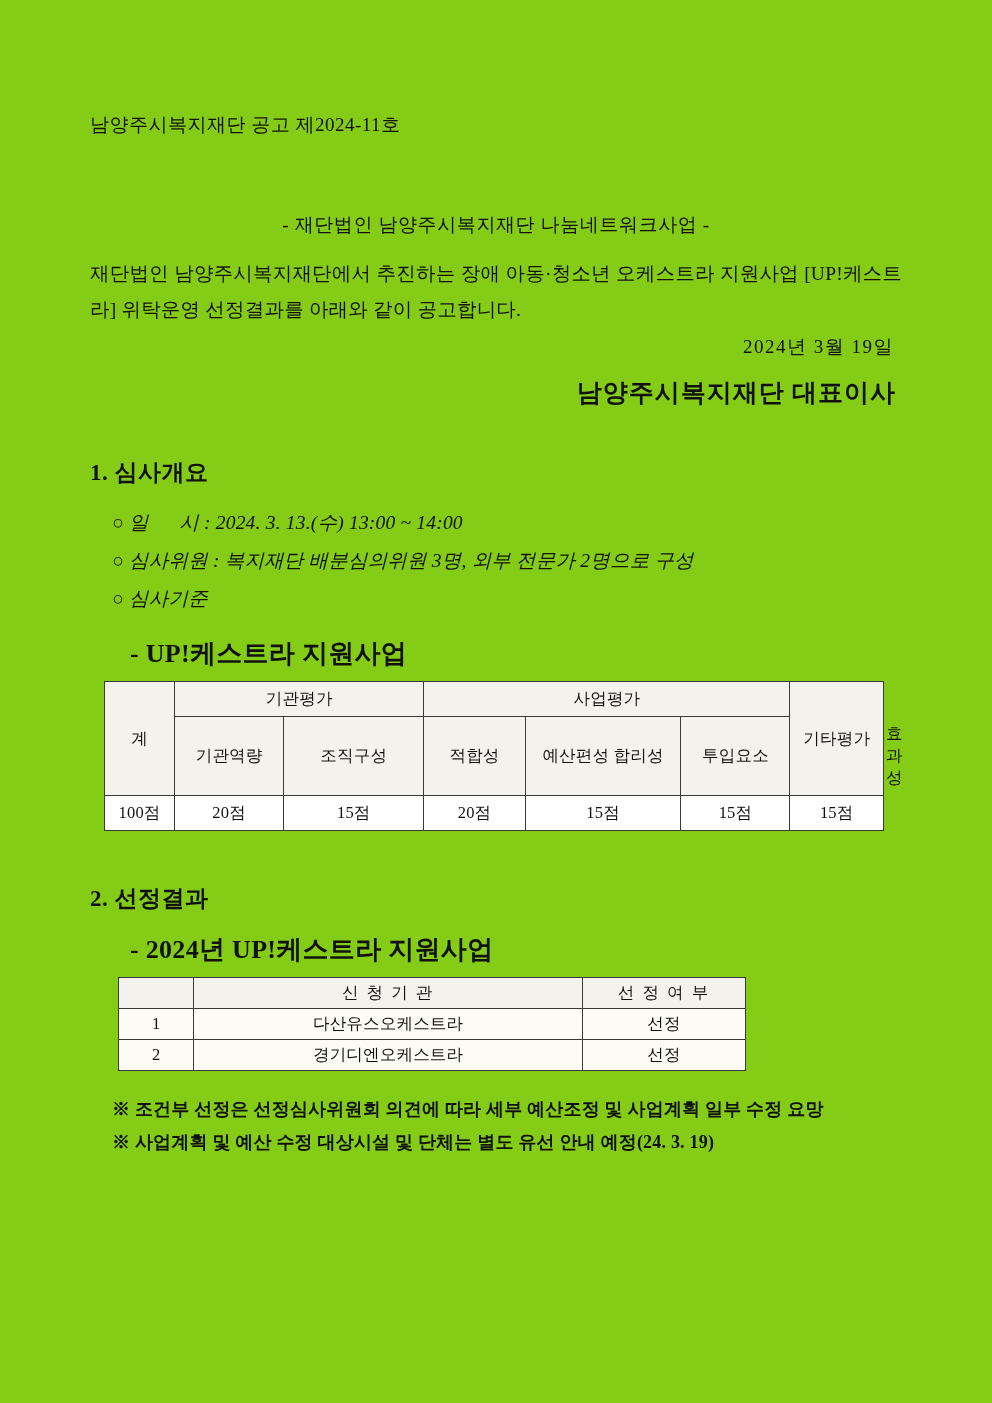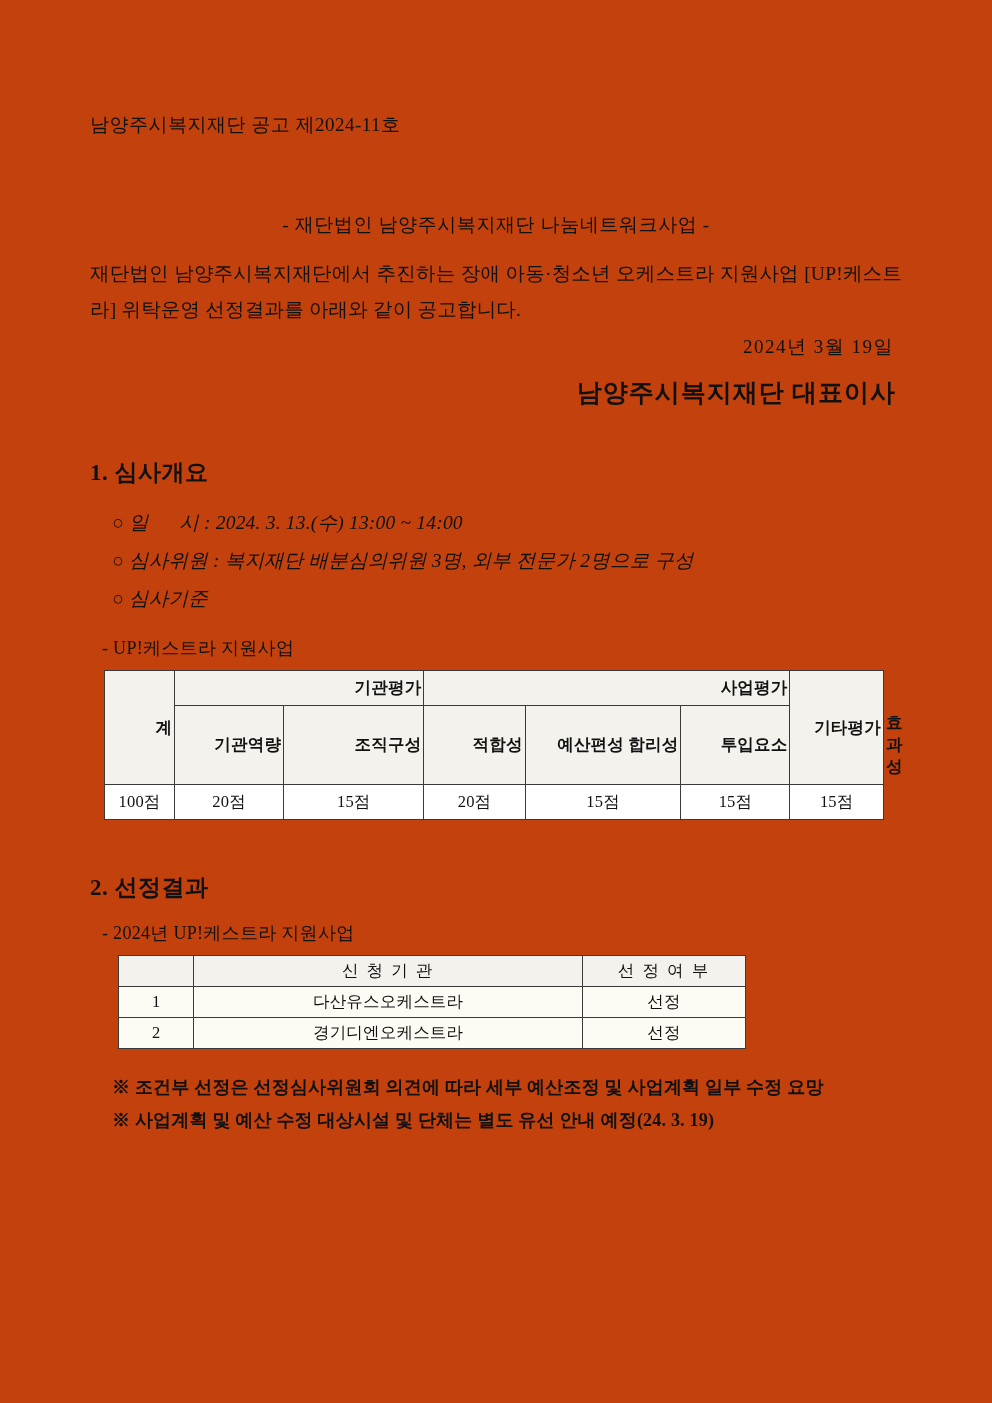--- a/index.html
+++ b/index.html
@@ -9,21 +9,21 @@
   }
   body {
     font-family: "Liberation Serif", "DejaVu Serif", serif;
     color: #111111;
   }
   .page {
     position: relative;
     width: 992px;
     height: 1403px;
     margin: 0 auto;
-    background: #c2410c;
+    background: #84cc16;
     box-sizing: border-box;
     padding: 112px 90px 40px 90px;
   }
   .doc-number {
     font-size: 19px;
     letter-spacing: 0.5px;
     margin-bottom: 74px;
   }
   .subtitle {
     text-align: center;
@@ -74,23 +74,23 @@
     list-style: none;
   }
   .bullet-list li {
     font-size: 19.5px;
     line-height: 1.95;
     letter-spacing: 0.2px;
     white-space: pre;
     font-style: italic;
   }
   .sub-heading {
-    font-size: 18px;
-    font-weight: normal;
-    margin: 18px 0 10px 12px;
+    font-size: 26px;
+    font-weight: bold;
+    margin: 18px 0 10px 40px;
     letter-spacing: 0.3px;
   }
   table {
     border-collapse: collapse;
     width: 100%;
     table-layout: fixed;
   }
   .criteria-table {
     margin: 4px 0 0 14px;
     width: 780px;
@@ -99,22 +99,21 @@
   }
   .criteria-table th, .criteria-table td {
     border: 1px solid #3a3a3a;
     text-align: center;
     font-size: 16.5px;
     padding: 6px 2px;
     letter-spacing: 0.2px;
   }
   .criteria-table th {
     background: #f3f2ec;
-    font-weight: bold;
-    text-align: right;
+    font-weight: normal;
   }
   .criteria-table td {
     background: #ffffff;
   }
   .section2 {
     margin-top: 52px;
   }
   .result-table {
     margin: 6px 0 0 28px;
     width: 628px;

